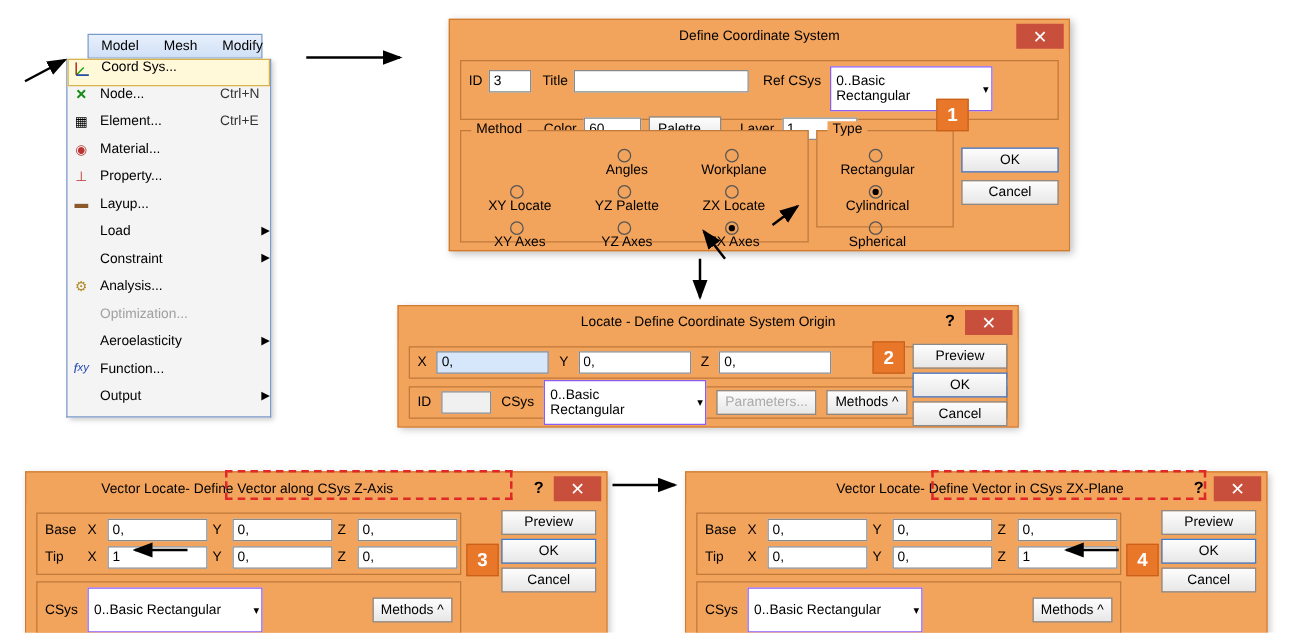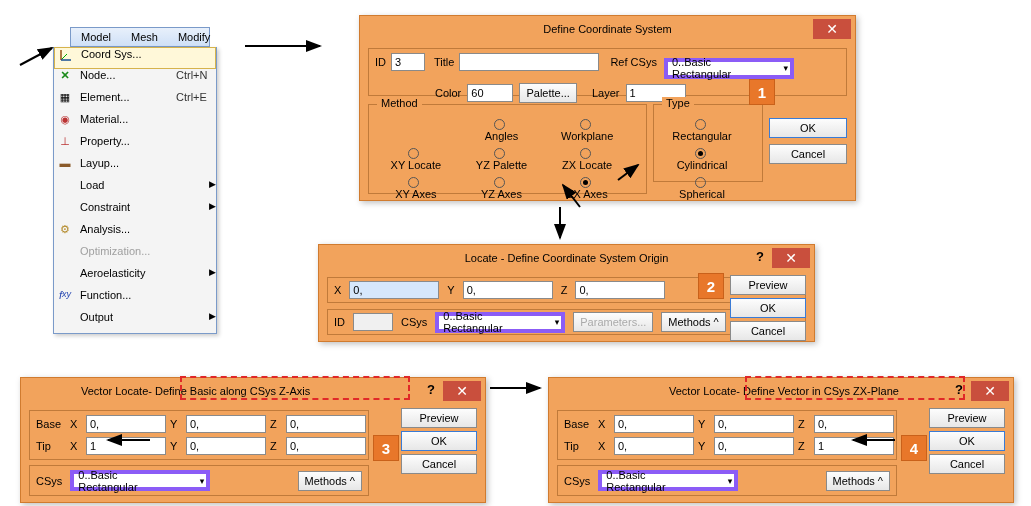--- a/index.html
+++ b/index.html
@@ -79,21 +79,21 @@
   .btn {
     background: linear-gradient(#fdfdfd,#e7e7e7);
     border:1px solid #8a8a8a; height:20px; padding:0 10px;
     min-width:64px; text-align:center; display:inline-flex; align-items:center; justify-content:center;
   }
   .btn.sm { min-width:auto; padding:0 6px; }
   .btn.ok { border:1px solid #3a7bd5; }
   .radio, .radio-sel { width:11px; height:11px; border:1px solid #555; border-radius:50%; display:inline-block; vertical-align:middle; margin-right:4px; position:relative;}
   .radio-sel::after { content:""; position:absolute; width:5px; height:5px; border-radius:50%; background:#000; top:2px; left:2px; }
   .lbl-inline { display:inline-flex; align-items:center; margin-right:12px;flex-direction:column; }
-  .combo { background:#fff; border:4px solid #8b5cf6; height:21px; display:inline-flex; align-items:center; justify-content:space-between; padding:0 2px 0 4px;gap:23px; }
+  .combo { background:#fff; border:1px solid #8b5cf6; height:36px; display:inline-flex; align-items:center; justify-content:space-between; padding:0 2px 0 4px;gap:23px; }
   .combo .arr { font-size:9px; }
   .marker {
     background:#e8772a; color:#fff; width:26px; height:26px;
     display:flex; align-items:center; justify-content:center; font-size:15px; font-weight:bold;
     border:1px solid #c9611a;
   }
   .redbox { border:2px dashed #e02828; position:absolute; }
   .arrow-line { stroke:#000; stroke-width:2; fill:none; marker-end:url(#ah);}
   svg.overlay { position:absolute; top:0; left:0; pointer-events:none; }
 </style>
@@ -293,21 +293,21 @@
     <span class="btn">Preview</span>
     <span class="btn ok">OK</span>
     <span class="btn">Cancel</span>
   </div>
 </div>
 <div class="abs marker" style="left:698px; top:273px;">2</div>
 
 <div class="abs dlg" style="left:20px; top:377px; width:466px;">
   <div class="dlg-title" style="justify-content:flex-start; padding-left:60px;">
     <span>Vector Locate </span>
-    <span>- Define Basic along CSys Z-Axis</span>
+    <span>- Define Vector along CSys Z-Axis</span>
     <span class="dlg-help">?</span>
     <div class="dlg-close">✕</div>
   </div>
   <div class="dlg-body">
     <div class="panel" style="display:grid; grid-template-columns:30px 12px 80px 12px 80px 12px 80px; row-gap:4px; column-gap:4px; align-items:center; width:340px;">
       <span>Base</span>
       <span>X</span>
       <input class="txt" value="0," style="">
       <span>Y</span>
       <input class="txt" value="0," style="">

